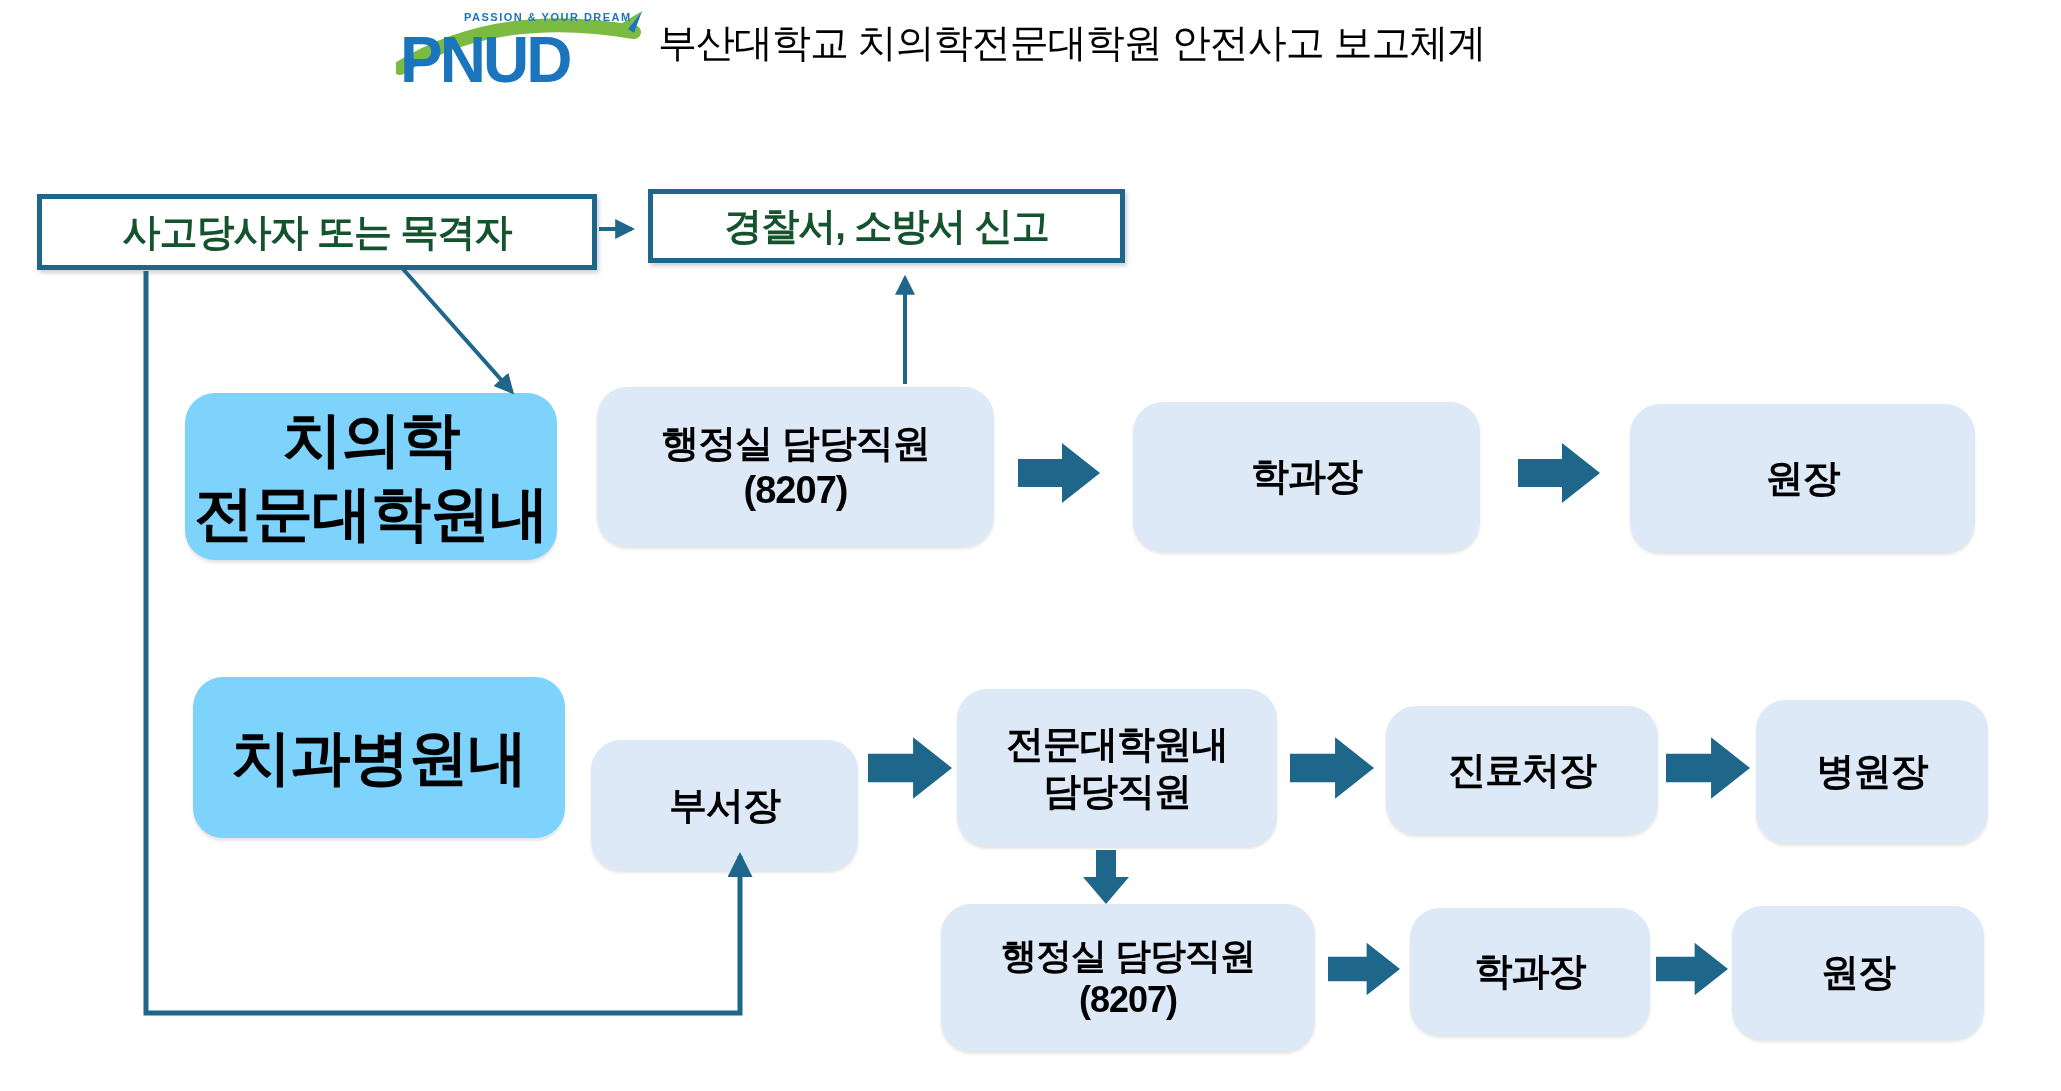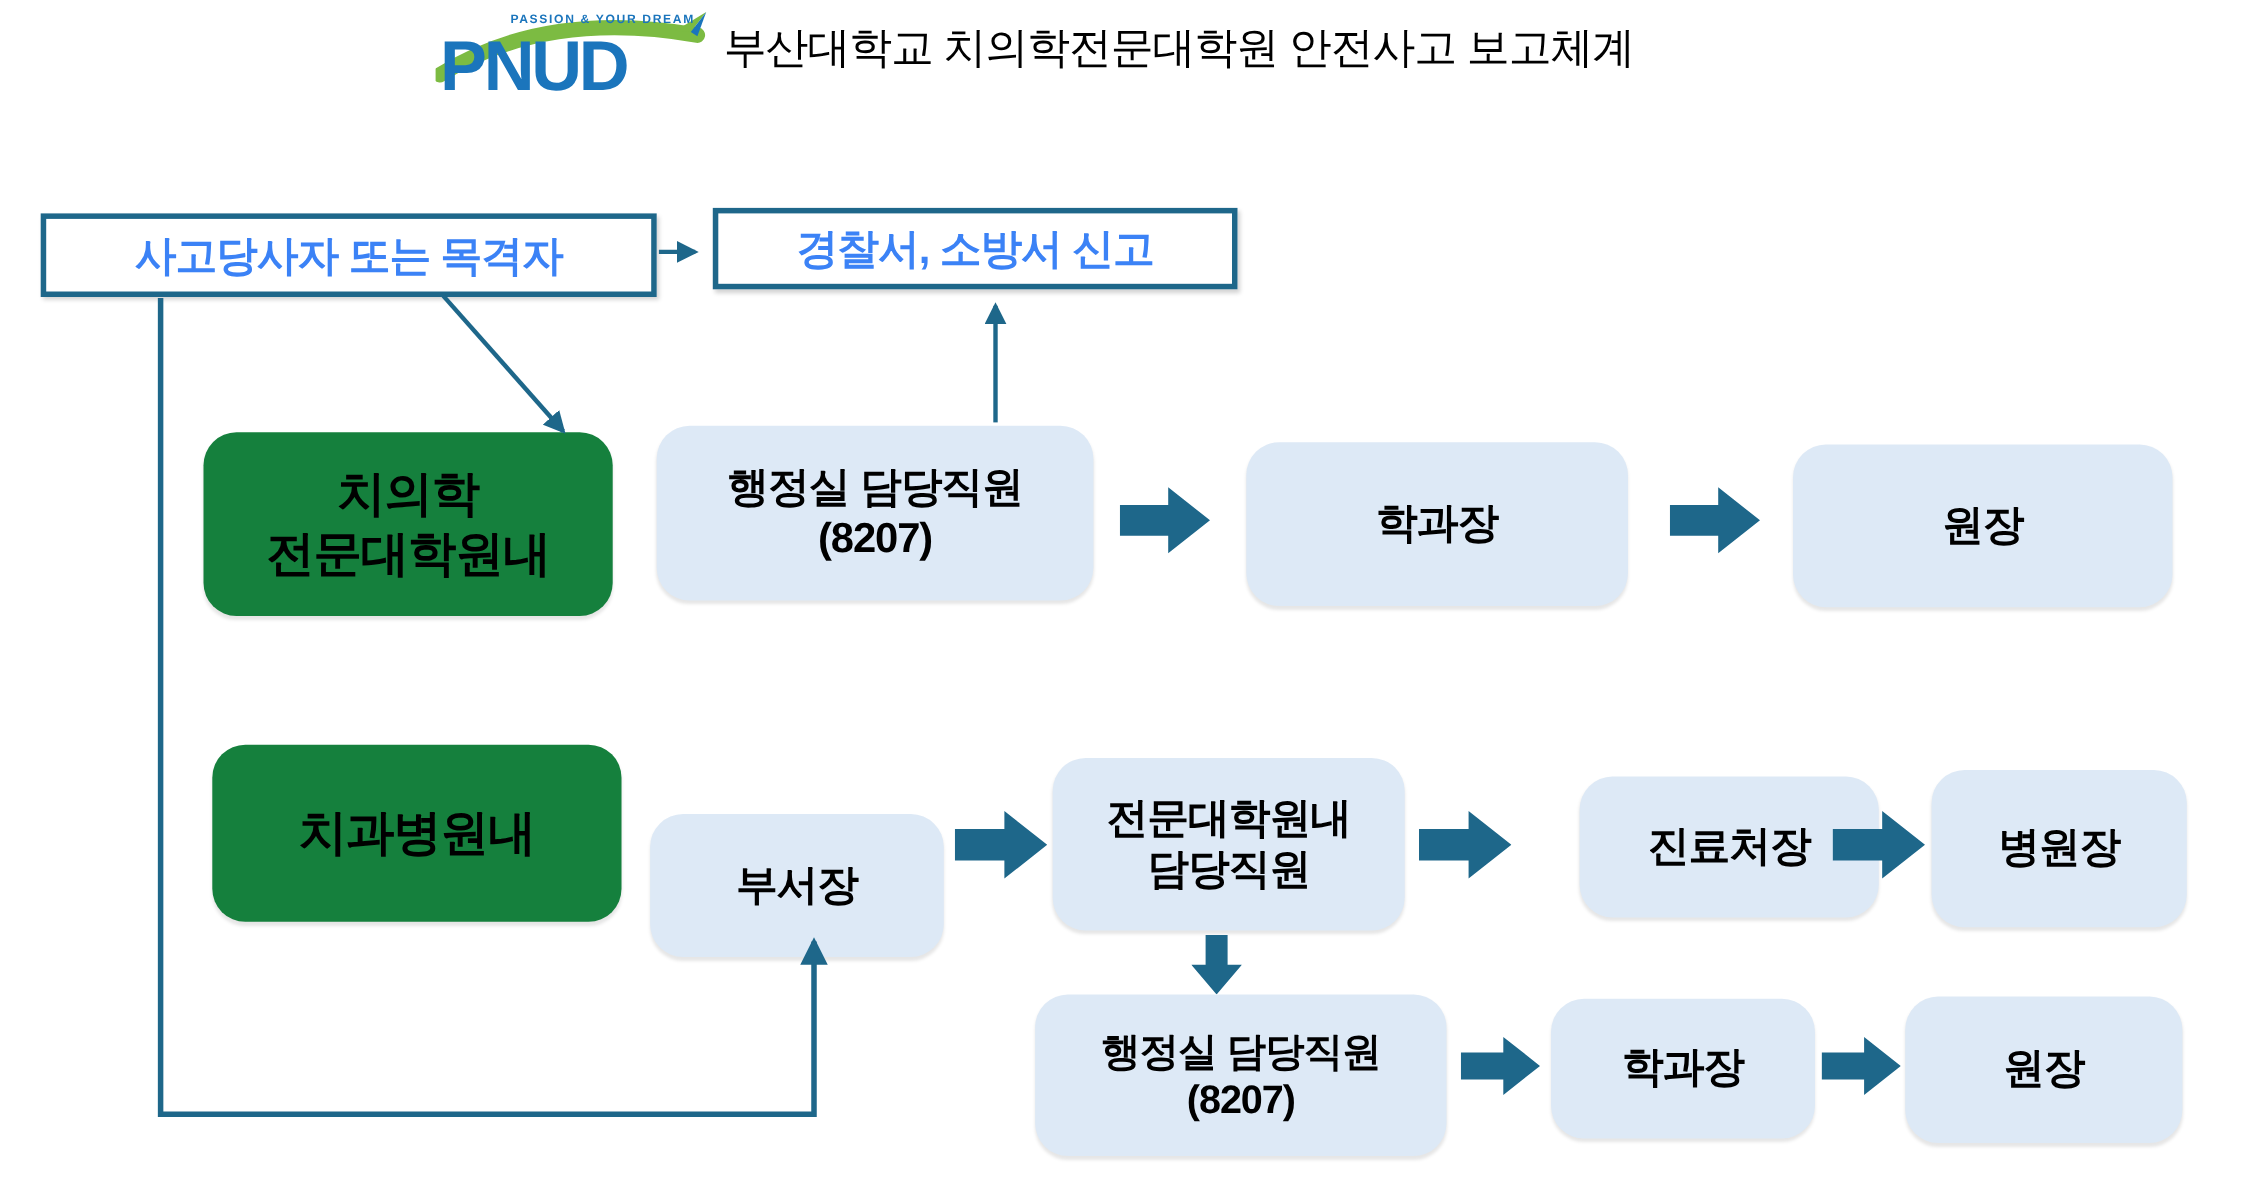--- a/index.html
+++ b/index.html
@@ -6,42 +6,42 @@
   body{font-family:"Liberation Sans","DejaVu Sans",sans-serif;}
   .canvas{position:relative;width:2061px;height:1091px;background:#ffffff;overflow:hidden;}
 
   
   .logo{position:absolute;left:396px;top:6px;width:252px;height:86px;}
   .title{position:absolute;left:658px;top:16px;width:1100px;font-size:39px;font-weight:400;
          color:#000;letter-spacing:-1px;white-space:nowrap;}
 
   
   .obox{position:absolute;border:5px solid #1E678A;background:#ffffff;display:flex;
-        align-items:center;justify-content:center;font-weight:800;font-size:38px;color:#3b82f6;
+        align-items:center;justify-content:center;font-weight:800;font-size:38px;color:#14532d;
         box-shadow:2px 3px 4px rgba(0,0,0,0.18);letter-spacing:-1px;white-space:nowrap;box-sizing:border-box;}
   .obox.incident{left:37px;top:194px;width:560px;height:76px;}
   .obox.report{left:648px;top:189px;width:477px;height:74px;}
 
   
   .rbox{position:absolute;border-radius:30px;display:flex;flex-direction:column;align-items:center;
         justify-content:center;font-weight:800;color:#000;text-align:center;letter-spacing:-1px;
         line-height:1.22;box-shadow:0 3px 3px rgba(0,0,0,0.10);}
   .rbox span{display:block;white-space:nowrap;}
-  .cat{background:#15803d;font-size:44px;}
+  .cat{background:#7dd3fc;font-size:60px;}
   .proc{background:#DDE9F6;font-size:38px;}
 
   .cat1{left:185px;top:393px;width:372px;height:167px;}
   .p1a{left:597px;top:387px;width:397px;height:159px;}
   .p1b{left:1133px;top:402px;width:347px;height:149px;}
   .p1c{left:1630px;top:404px;width:345px;height:148px;}
 
   .cat2{left:193px;top:677px;width:372px;height:161px;}
   .p2a{left:591px;top:740px;width:267px;height:130px;}
   .p2b{left:957px;top:689px;width:320px;height:157px;}
-  .p2c{left:1436px;top:706px;width:272px;height:128px;}
+  .p2c{left:1386px;top:706px;width:272px;height:128px;}
   .p2d{left:1756px;top:700px;width:232px;height:143px;}
 
   .p3a{left:941px;top:904px;width:374px;height:147px;font-size:36px;}
   .p3b{left:1410px;top:908px;width:240px;height:127px;}
   .p3c{left:1732px;top:906px;width:252px;height:133px;}
 
   
   .barrow{position:absolute;}
   .connectors{position:absolute;left:0;top:0;width:2061px;height:1091px;pointer-events:none;z-index:5;}
 </style>

